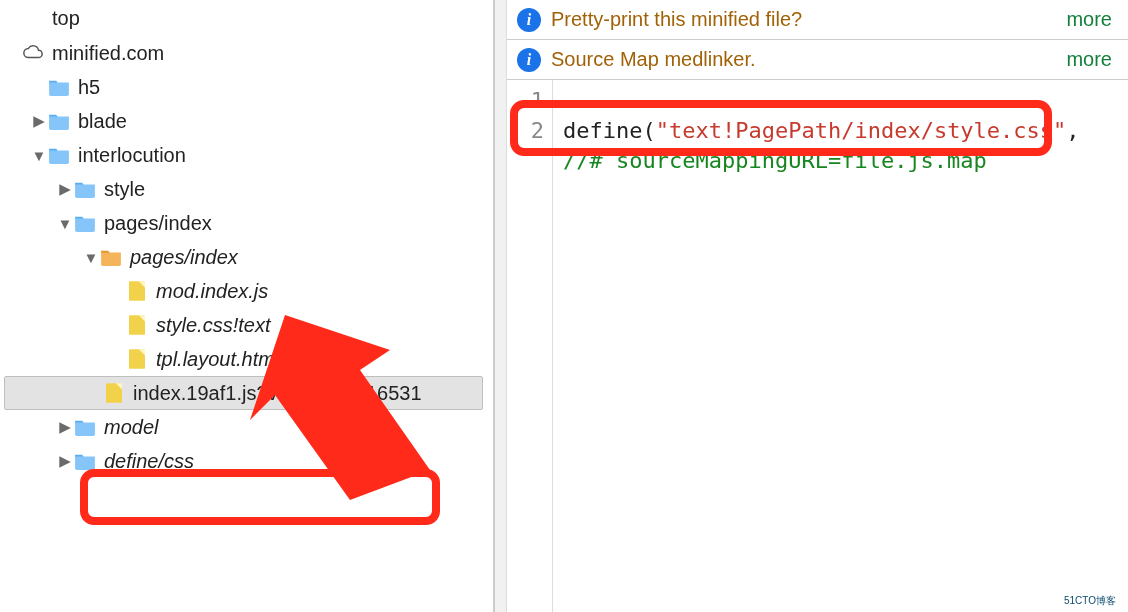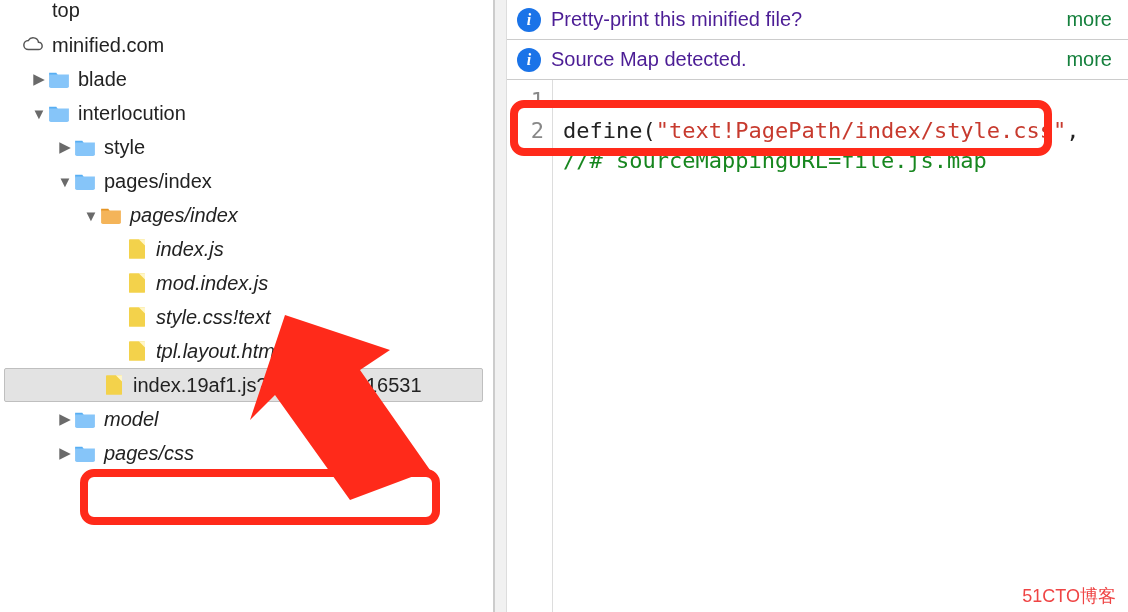--- a/index.html
+++ b/index.html
@@ -12,21 +12,21 @@
     overflow: hidden;
     position: relative;
     background: #fff;
   }
   .app { display: flex; width: 100%; height: 100%; }
   .sidebar {
     width: 495px;
     border-right: 2px solid #ccc;
     position: relative;
     overflow: hidden;
-    padding-top: 4px;
+    padding-top: 12px;
   }
   .divider-col {
     width: 12px;
     background: #f1f1f1;
     border-right: 1px solid #ddd;
   }
   .main {
     flex: 1;
     position: relative;
     display: flex;
@@ -87,21 +87,21 @@
     color: #fff;
     display: inline-flex;
     align-items: center;
     justify-content: center;
     font-family: Georgia, serif;
     font-style: italic;
     font-weight: bold;
     font-size: 16px;
     margin-right: 10px;
   }
-  .notice .msg { flex: 1; color: #4c1d95; }
+  .notice .msg { flex: 1; color: #a16207; }
   .notice .more { color: #15803d; cursor: pointer; }
 
   .code-area {
     display: flex;
     flex: 1;
     font-family: Menlo, Consolas, monospace;
     font-size: 22px;
     position: relative;
   }
   .gutter {
@@ -134,22 +134,22 @@
     pointer-events: none;
   }
   .arrow {
     position: absolute;
     pointer-events: none;
   }
   .watermark {
     position: absolute;
     right: 12px;
     bottom: 4px;
-    color: #ef4444;
-    font-size: 18px;
+    color: #0c4a6e;
+    font-size: 10px;
   }
 </style>
 </head>
 <body>
 
 <div class="app">
 
   <div class="sidebar">
     <div class="tree" id="tree">
         <div class="row" style="height: 24px;">
@@ -168,20 +168,31 @@
           <span class="tw"></span>
           <span class="icon cloud">
             <svg viewBox="0 0 24 16" width="22" height="16">
               <path d="M7 13a5 5 0 0 1 0-10 6 6 0 0 1 11 2 4 4 0 0 1 0 8H7z"></path>
             </svg>
           </span>
           <span class="label">minified.com</span>
         </div>
         <div class="row">
           <span class="indent" style="width: 26px;"></span>
+          <span class="tw"></span>
+          <span class="icon folder-blue">
+            <svg viewBox="0 0 24 20" width="22" height="18">
+              <path class="tab" d="M1 3h8l2 3h-10z"></path>
+              <path class="body" d="M1 5h22v13a2 2 0 0 1-2 2H3a2 2 0 0 1-2-2z"></path>
+            </svg>
+          </span>
+          <span class="label">h5</span>
+        </div>
+        <div class="row">
+          <span class="indent" style="width: 26px;"></span>
           <span class="tw">▶</span>
           <span class="icon folder-blue">
             <svg viewBox="0 0 24 20" width="22" height="18">
               <path class="tab" d="M1 3h8l2 3h-10z"></path>
               <path class="body" d="M1 5h22v13a2 2 0 0 1-2 2H3a2 2 0 0 1-2-2z"></path>
             </svg>
           </span>
           <span class="label">blade</span>
         </div>
         <div class="row">
@@ -230,64 +241,53 @@
         </div>
         <div class="row">
           <span class="indent" style="width: 104px;"></span>
           <span class="tw"></span>
           <span class="icon file-yellow">
             <svg viewBox="0 0 18 22" width="16" height="20">
               <rect x="0" y="0" width="18" height="22" rx="1"></rect>
               <polygon points="11,0 18,0 18,7"></polygon>
             </svg>
           </span>
-          <span class="label italic">index.js</span>
+          <span class="label italic">mod.index.js</span>
         </div>
         <div class="row">
           <span class="indent" style="width: 104px;"></span>
           <span class="tw"></span>
           <span class="icon file-yellow">
             <svg viewBox="0 0 18 22" width="16" height="20">
               <rect x="0" y="0" width="18" height="22" rx="1"></rect>
               <polygon points="11,0 18,0 18,7"></polygon>
             </svg>
           </span>
-          <span class="label italic">mod.index.js</span>
+          <span class="label italic">style.css!text</span>
         </div>
         <div class="row">
           <span class="indent" style="width: 104px;"></span>
           <span class="tw"></span>
           <span class="icon file-yellow">
             <svg viewBox="0 0 18 22" width="16" height="20">
               <rect x="0" y="0" width="18" height="22" rx="1"></rect>
               <polygon points="11,0 18,0 18,7"></polygon>
             </svg>
           </span>
-          <span class="label italic">style.css!text</span>
-        </div>
-        <div class="row">
-          <span class="indent" style="width: 104px;"></span>
+          <span class="label italic">tpl.layout.html!text</span>
+        </div>
+        <div class="row selected-row">
+          <span class="indent" style="width: 78px;"></span>
           <span class="tw"></span>
           <span class="icon file-yellow">
             <svg viewBox="0 0 18 22" width="16" height="20">
               <rect x="0" y="0" width="18" height="22" rx="1"></rect>
               <polygon points="11,0 18,0 18,7"></polygon>
             </svg>
           </span>
-          <span class="label italic">tpl.layout.html!text</span>
-        </div>
-        <div class="row selected-row">
-          <span class="indent" style="width: 78px;"></span>
-          <span class="tw"></span>
-          <span class="icon file-yellow">
-            <svg viewBox="0 0 18 22" width="16" height="20">
-              <rect x="0" y="0" width="18" height="22" rx="1"></rect>
-              <polygon points="11,0 18,0 18,7"></polygon>
-            </svg>
-          </span>
           <span class="label">index.19af1.js?version=2016531</span>
         </div>
         <div class="row">
           <span class="indent" style="width: 52px;"></span>
           <span class="tw">▶</span>
           <span class="icon folder-blue">
             <svg viewBox="0 0 24 20" width="22" height="18">
               <path class="tab" d="M1 3h8l2 3h-10z"></path>
               <path class="body" d="M1 5h22v13a2 2 0 0 1-2 2H3a2 2 0 0 1-2-2z"></path>
             </svg>
@@ -296,36 +296,36 @@
         </div>
         <div class="row">
           <span class="indent" style="width: 52px;"></span>
           <span class="tw">▶</span>
           <span class="icon folder-blue">
             <svg viewBox="0 0 24 20" width="22" height="18">
               <path class="tab" d="M1 3h8l2 3h-10z"></path>
               <path class="body" d="M1 5h22v13a2 2 0 0 1-2 2H3a2 2 0 0 1-2-2z"></path>
             </svg>
           </span>
-          <span class="label italic">pages/css</span>
+          <span class="label italic">define/css</span>
         </div>
       </div>
   </div>
 
   <div class="divider-col"></div>
 
   <div class="main">
     <div class="notice">
       <span class="info-icon">i</span>
       <span class="msg">Pretty-print this minified file?</span>
       <span class="more">more</span>
     </div>
     <div class="notice">
       <span class="info-icon">i</span>
-      <span class="msg">Source Map detected.</span>
+      <span class="msg">Source Map medlinker.</span>
       <span class="more">more</span>
     </div>
 
     <div class="code-area">
       <div class="gutter">
         <div>1</div>
         <div>2</div>
       </div>
       <div class="code">
 <span class="tok-kw">define</span><span>(</span><span class="tok-str">"text!PagePath/index/style.css"</span><span>,</span>

